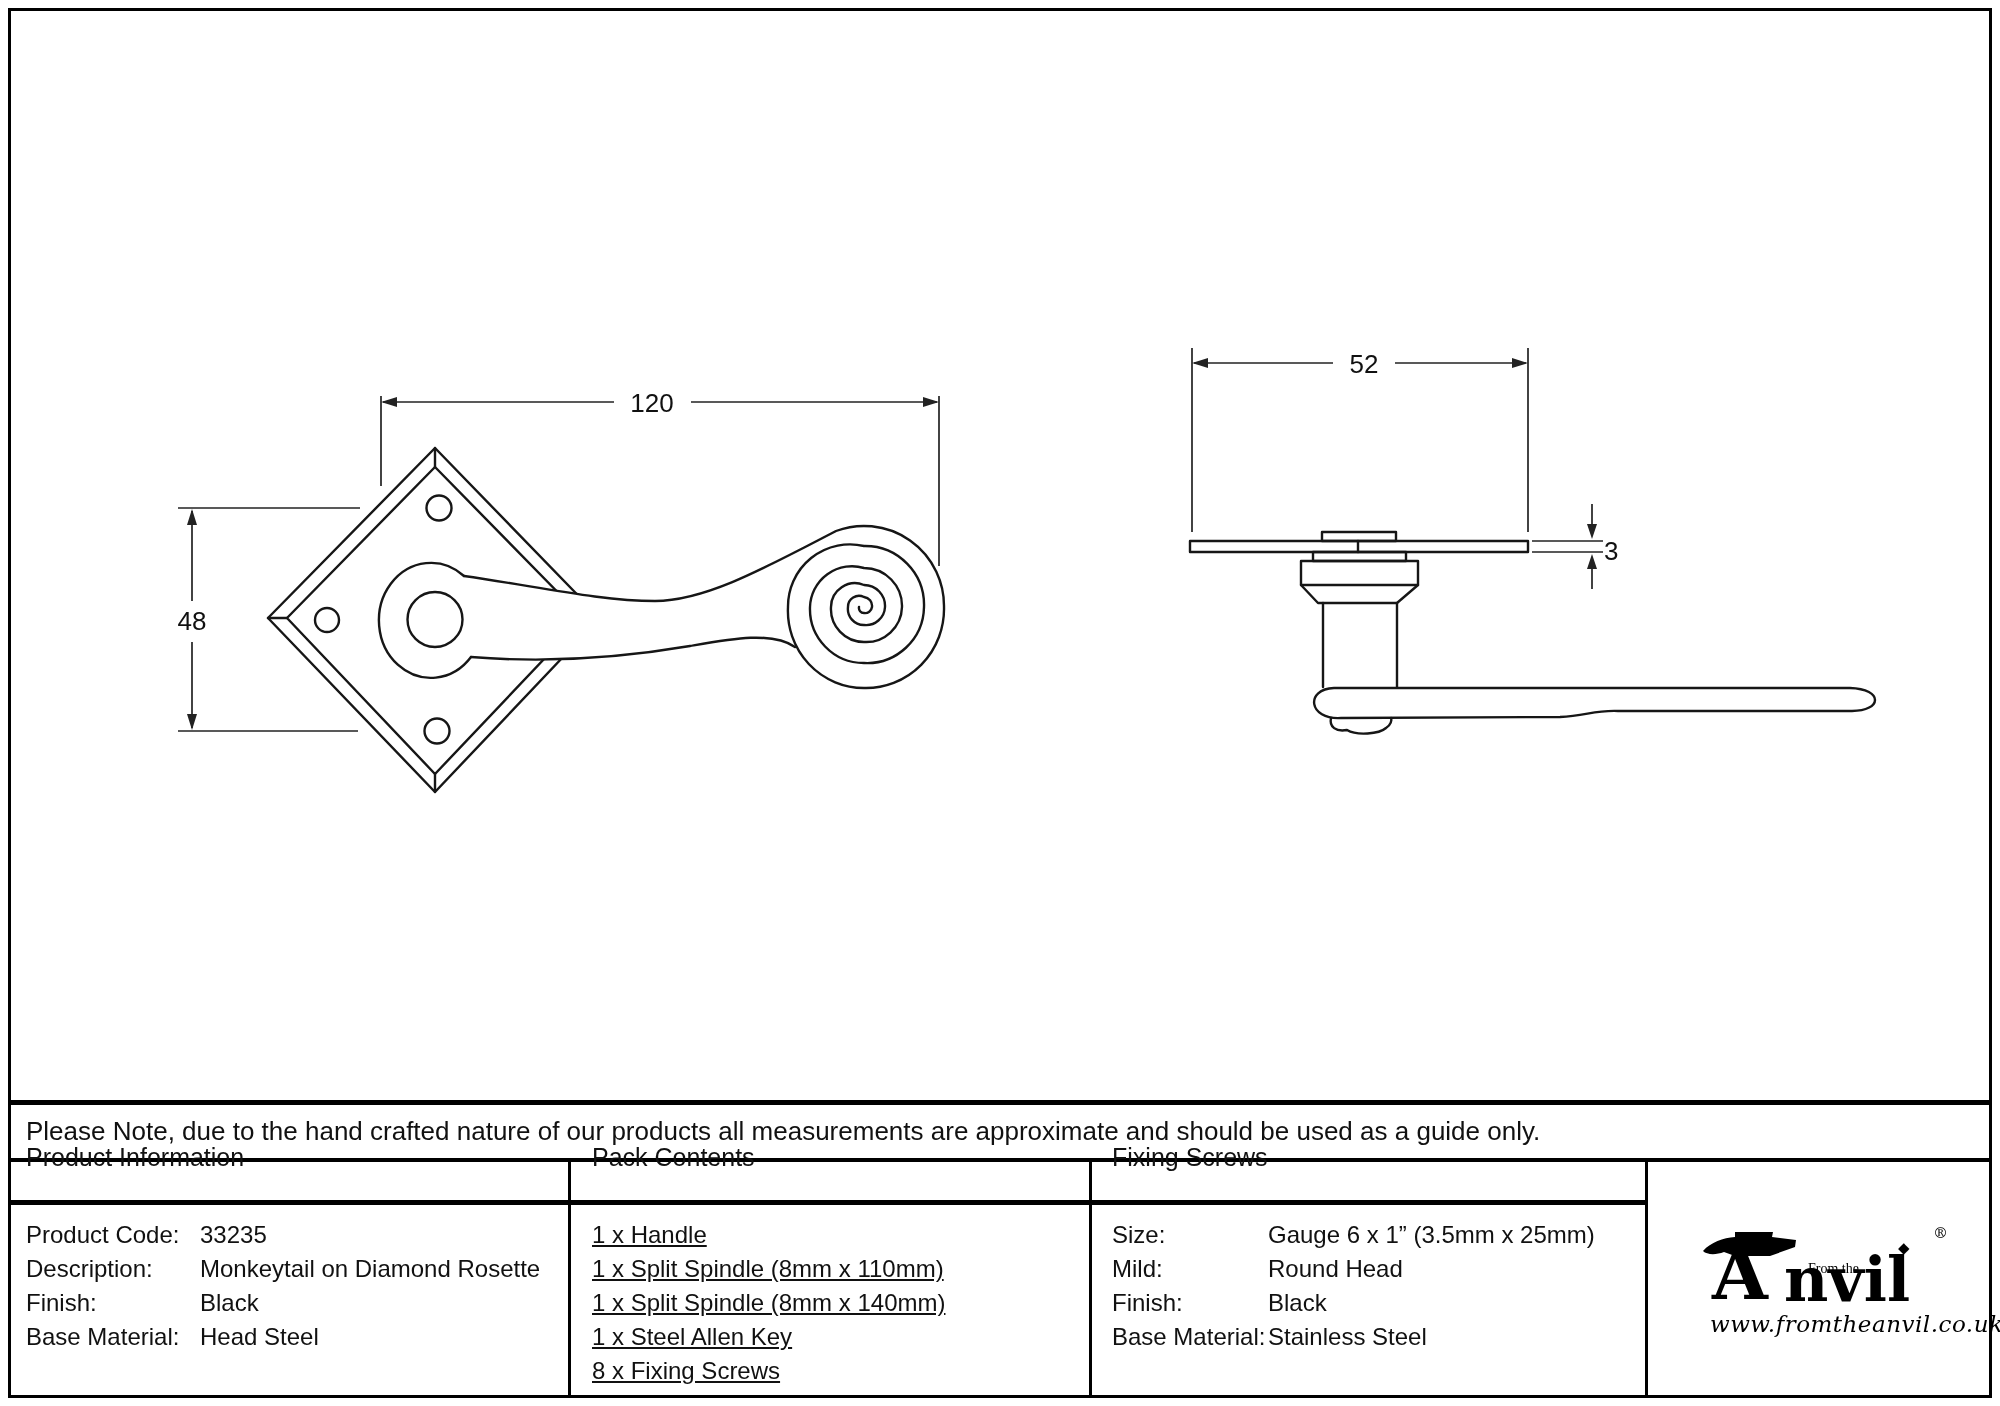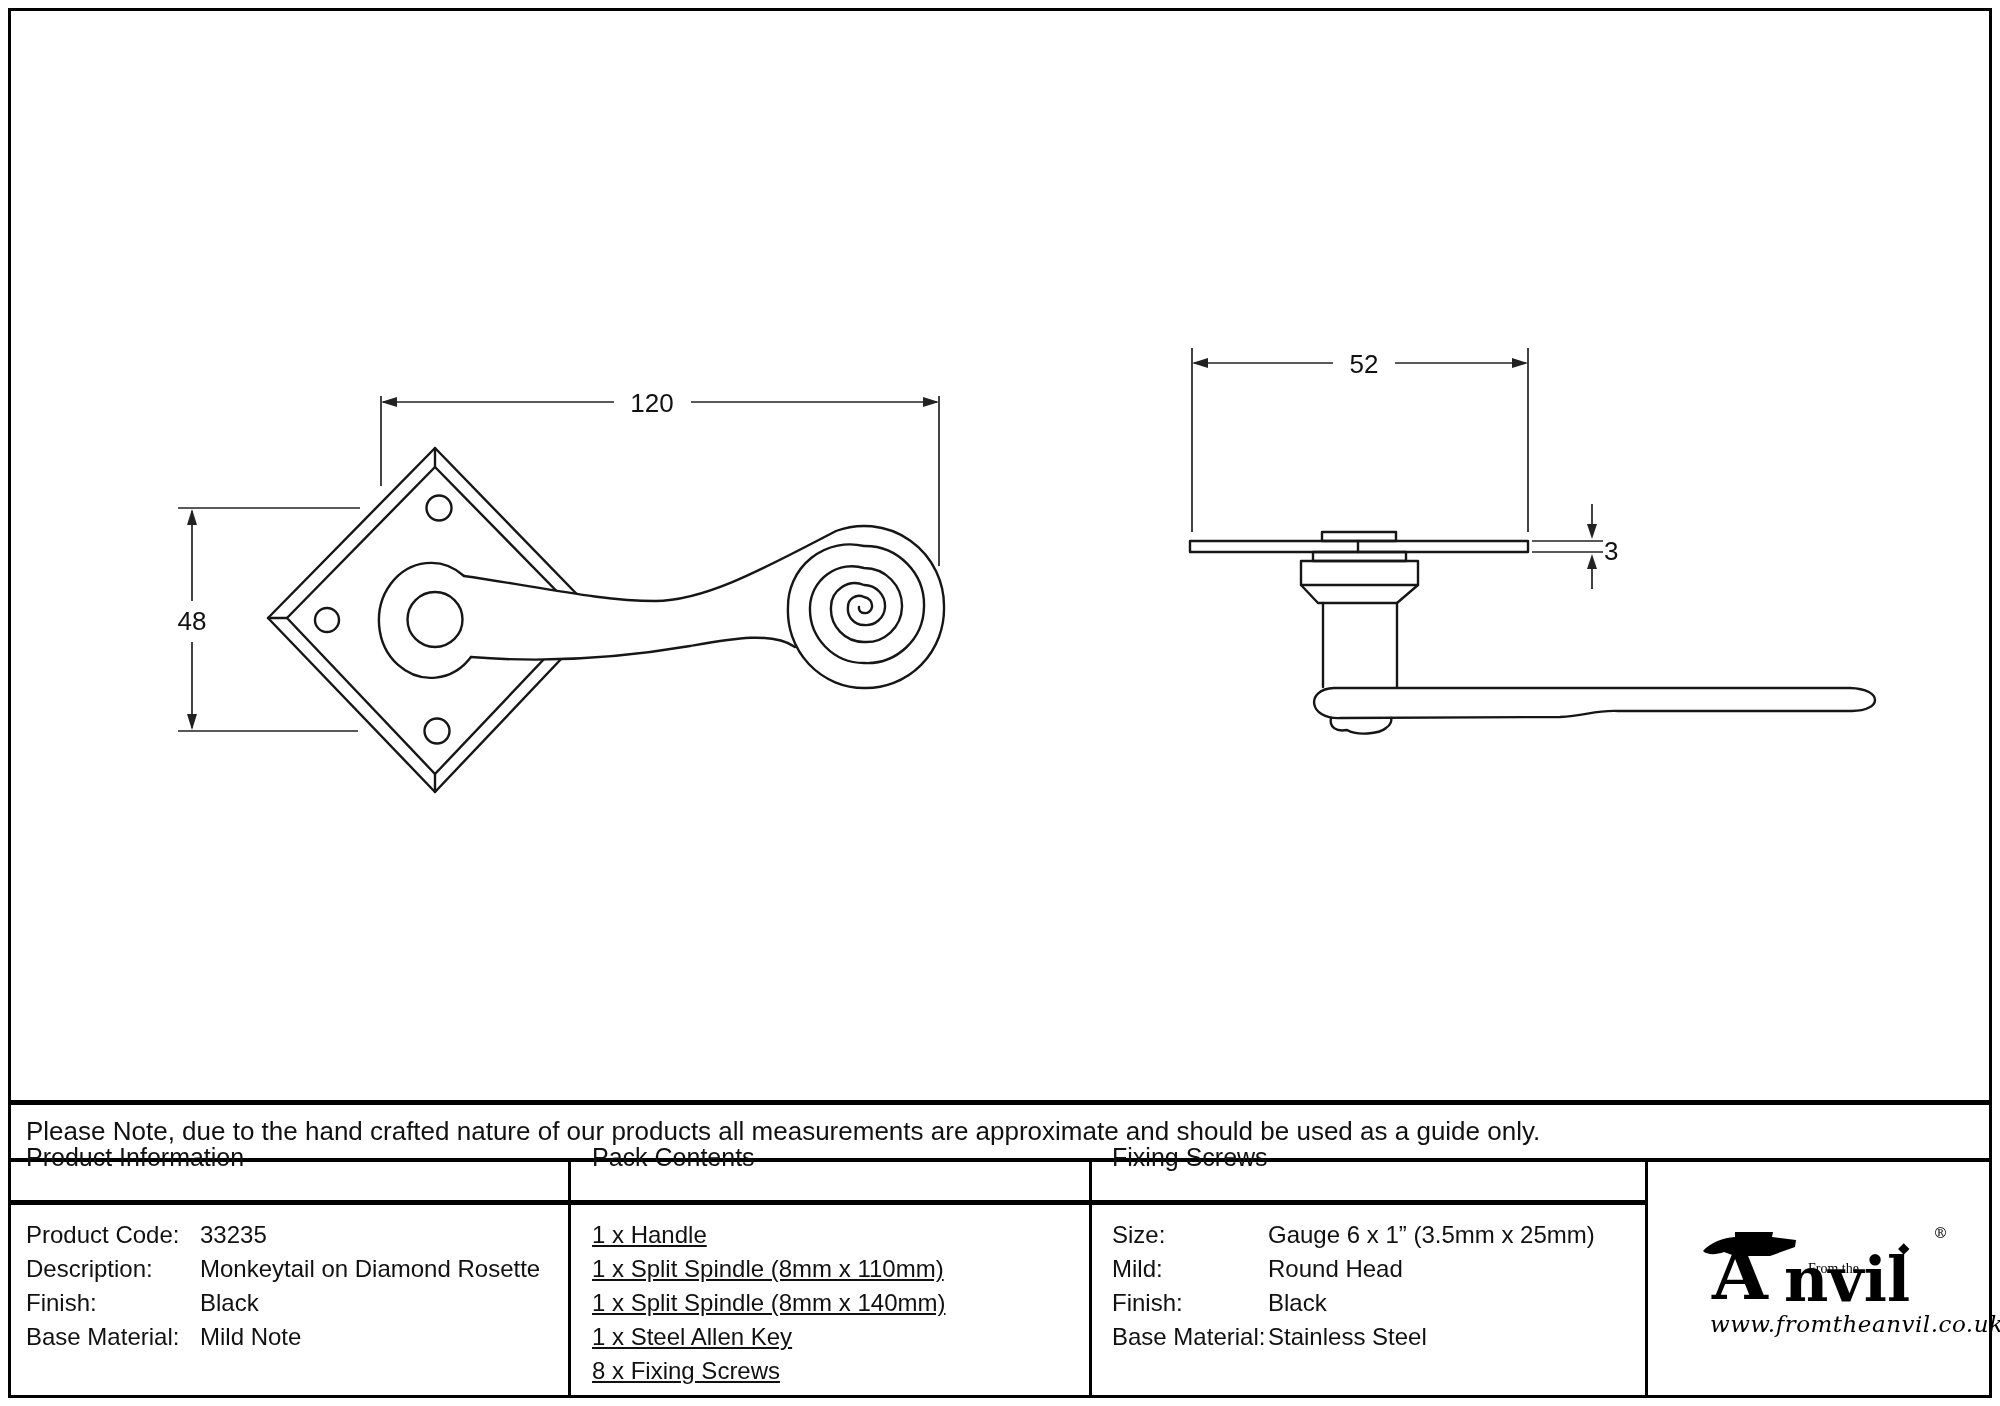--- a/index.html
+++ b/index.html
@@ -190,21 +190,21 @@
   <div class="spec-row">
     <span class="spec-label">Description:</span>
     <span class="spec-value">Monkeytail on Diamond Rosette</span>
   </div>
   <div class="spec-row">
     <span class="spec-label">Finish:</span>
     <span class="spec-value">Black</span>
   </div>
   <div class="spec-row">
     <span class="spec-label">Base Material:</span>
-    <span class="spec-value">Mild Note</span>
+    <span class="spec-value">Head Steel</span>
   </div>
 </div>
 
 <div class="spec-block" id="block-pc">
   <div class="pack-item">1 x Handle</div>
   <div class="pack-item">1 x Split Spindle (8mm x 110mm)</div>
   <div class="pack-item">1 x Split Spindle (8mm x 140mm)</div>
   <div class="pack-item">1 x Steel Allen Key</div>
   <div class="pack-item">8 x Fixing Screws</div>
 </div>

